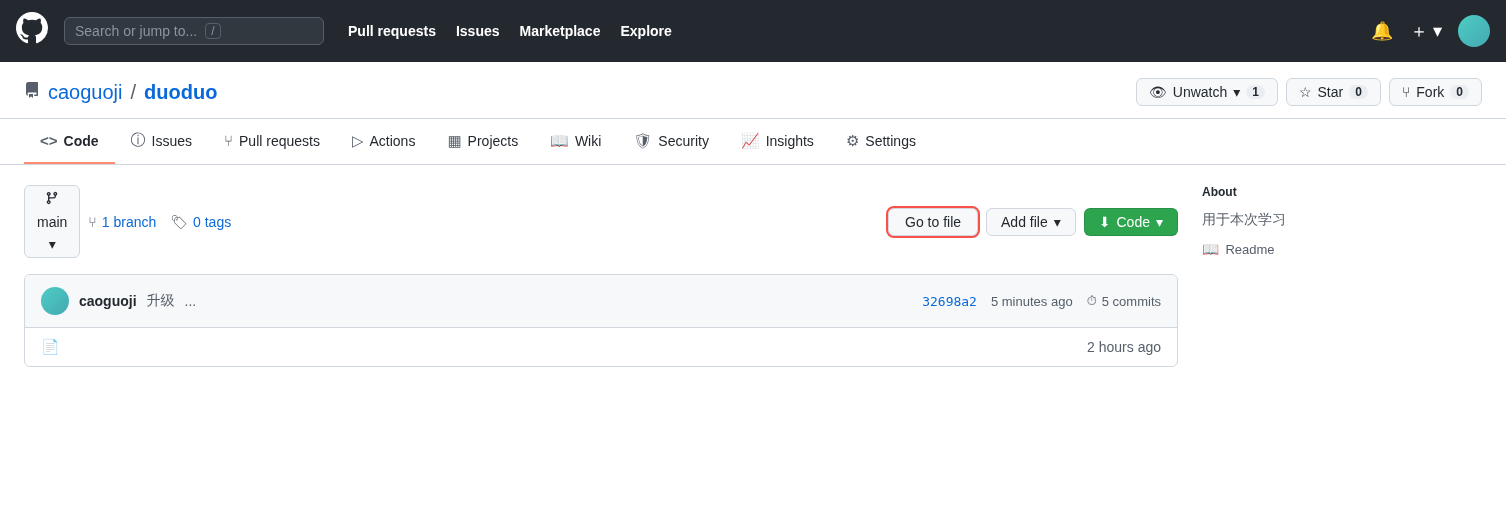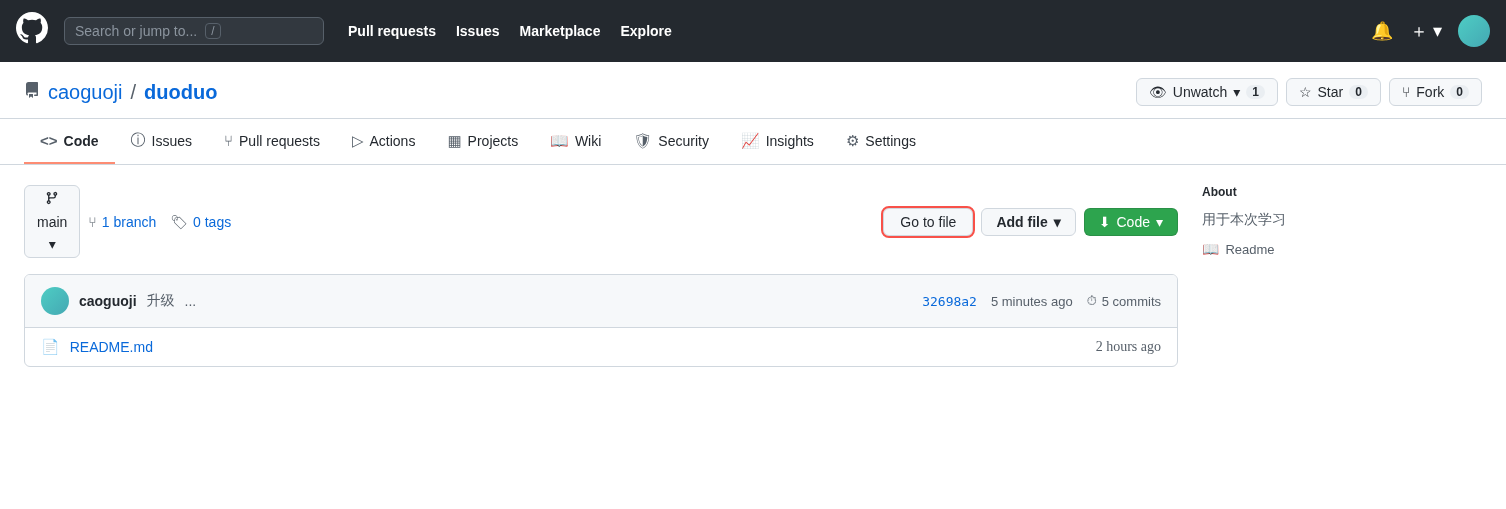--- a/index.html
+++ b/index.html
@@ -190,21 +190,20 @@
       display: flex;
       align-items: center;
       gap: 6px;
       padding: 5px 14px;
       border: 1px solid #d0d7de;
       border-radius: 6px;
       background: #f6f8fa;
       font-size: 14px;
       cursor: pointer;
       color: #24292f;
-      font-weight: bold;
     }
     .btn-code-green {
       display: flex;
       align-items: center;
       gap: 6px;
       padding: 5px 14px;
       border: 1px solid rgba(27,31,36,0.15);
       border-radius: 6px;
       background: #2da44e;
       font-size: 14px;
@@ -245,21 +244,21 @@
       display: flex;
       align-items: center;
       padding: 10px 16px;
       border-bottom: 1px solid #d0d7de;
       gap: 10px;
     }
     .file-row:last-child { border-bottom: none; }
     .file-icon { color: #57606a; font-size: 15px; flex-shrink: 0; }
     .file-name { color: #0969da; flex: 0 0 200px; }
     .file-commit-msg { color: #57606a; flex: 1; }
-    .file-time { color: #57606a; margin-left: auto; font-family: Liberation Serif, serif; }
+    .file-time { color: #57606a; margin-left: auto; }
 
     
     .repo-sidebar { width: 280px; flex-shrink: 0; }
     .about-section { }
     .about-title { font-weight: 600; font-size: 12px; margin-bottom: 12px; color: #24292f; }
     .about-desc { color: #57606a; font-size: 14px; margin-bottom: 12px; }
     .about-link { color: #57606a; font-size: 13px; display: flex; align-items: center; gap: 6px; }
     .about-link .link-icon { font-size: 14px; }
   </style>
 </head>
@@ -421,21 +420,20 @@
           <span class="commit-time">5 minutes ago</span>
           <span class="commit-count">
             <span>⏱</span>
             <span>5 commits</span>
           </span>
         </div>
       </div>
 
       <div class="file-row">
         <span class="file-icon">📄</span>
-        <span class="file-name">README.md</span>
         <span class="file-time">2 hours ago</span>
       </div>
     </div>
 
   </div>
 
   <div class="repo-sidebar">
     <div class="about-section">
       <div class="about-title">About</div>
       <div class="about-desc">用于本次学习</div>

